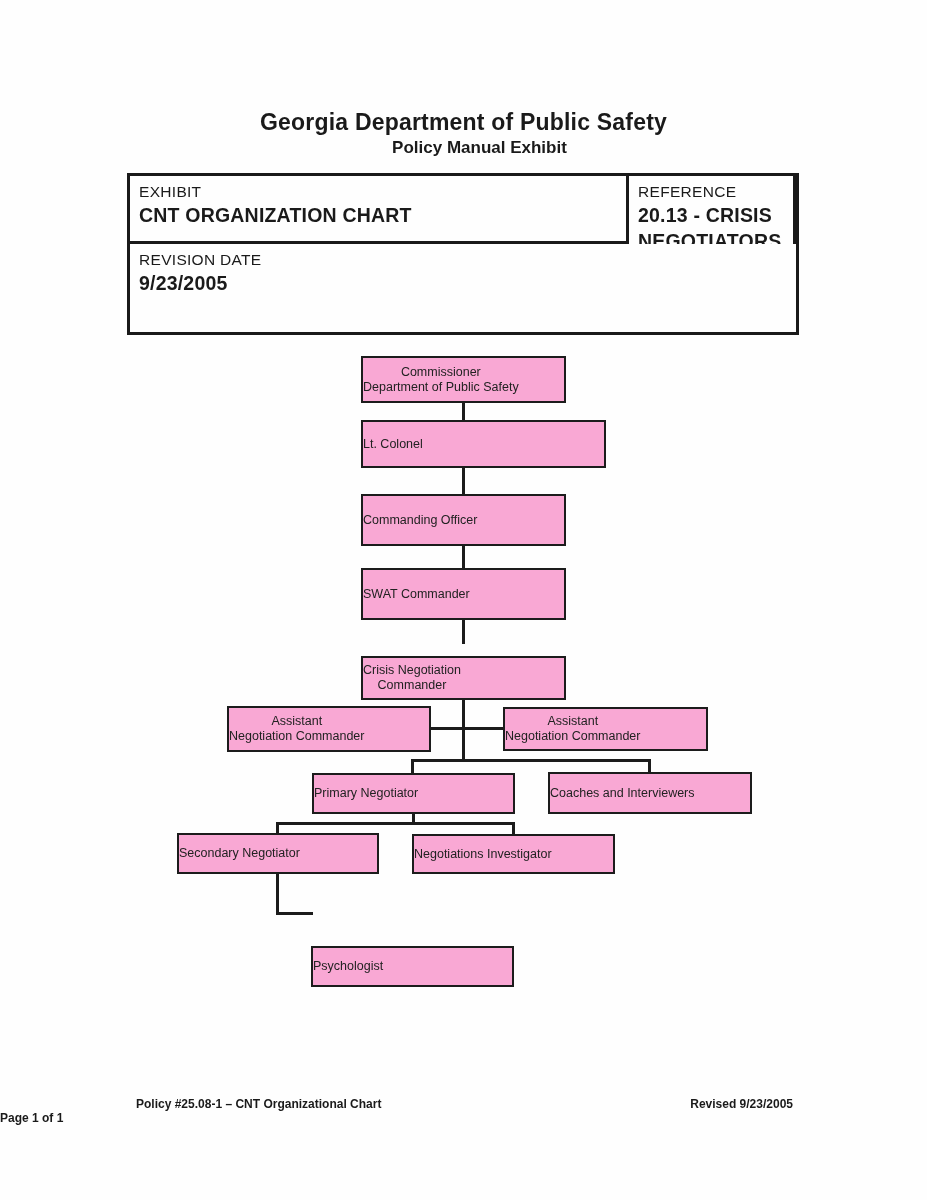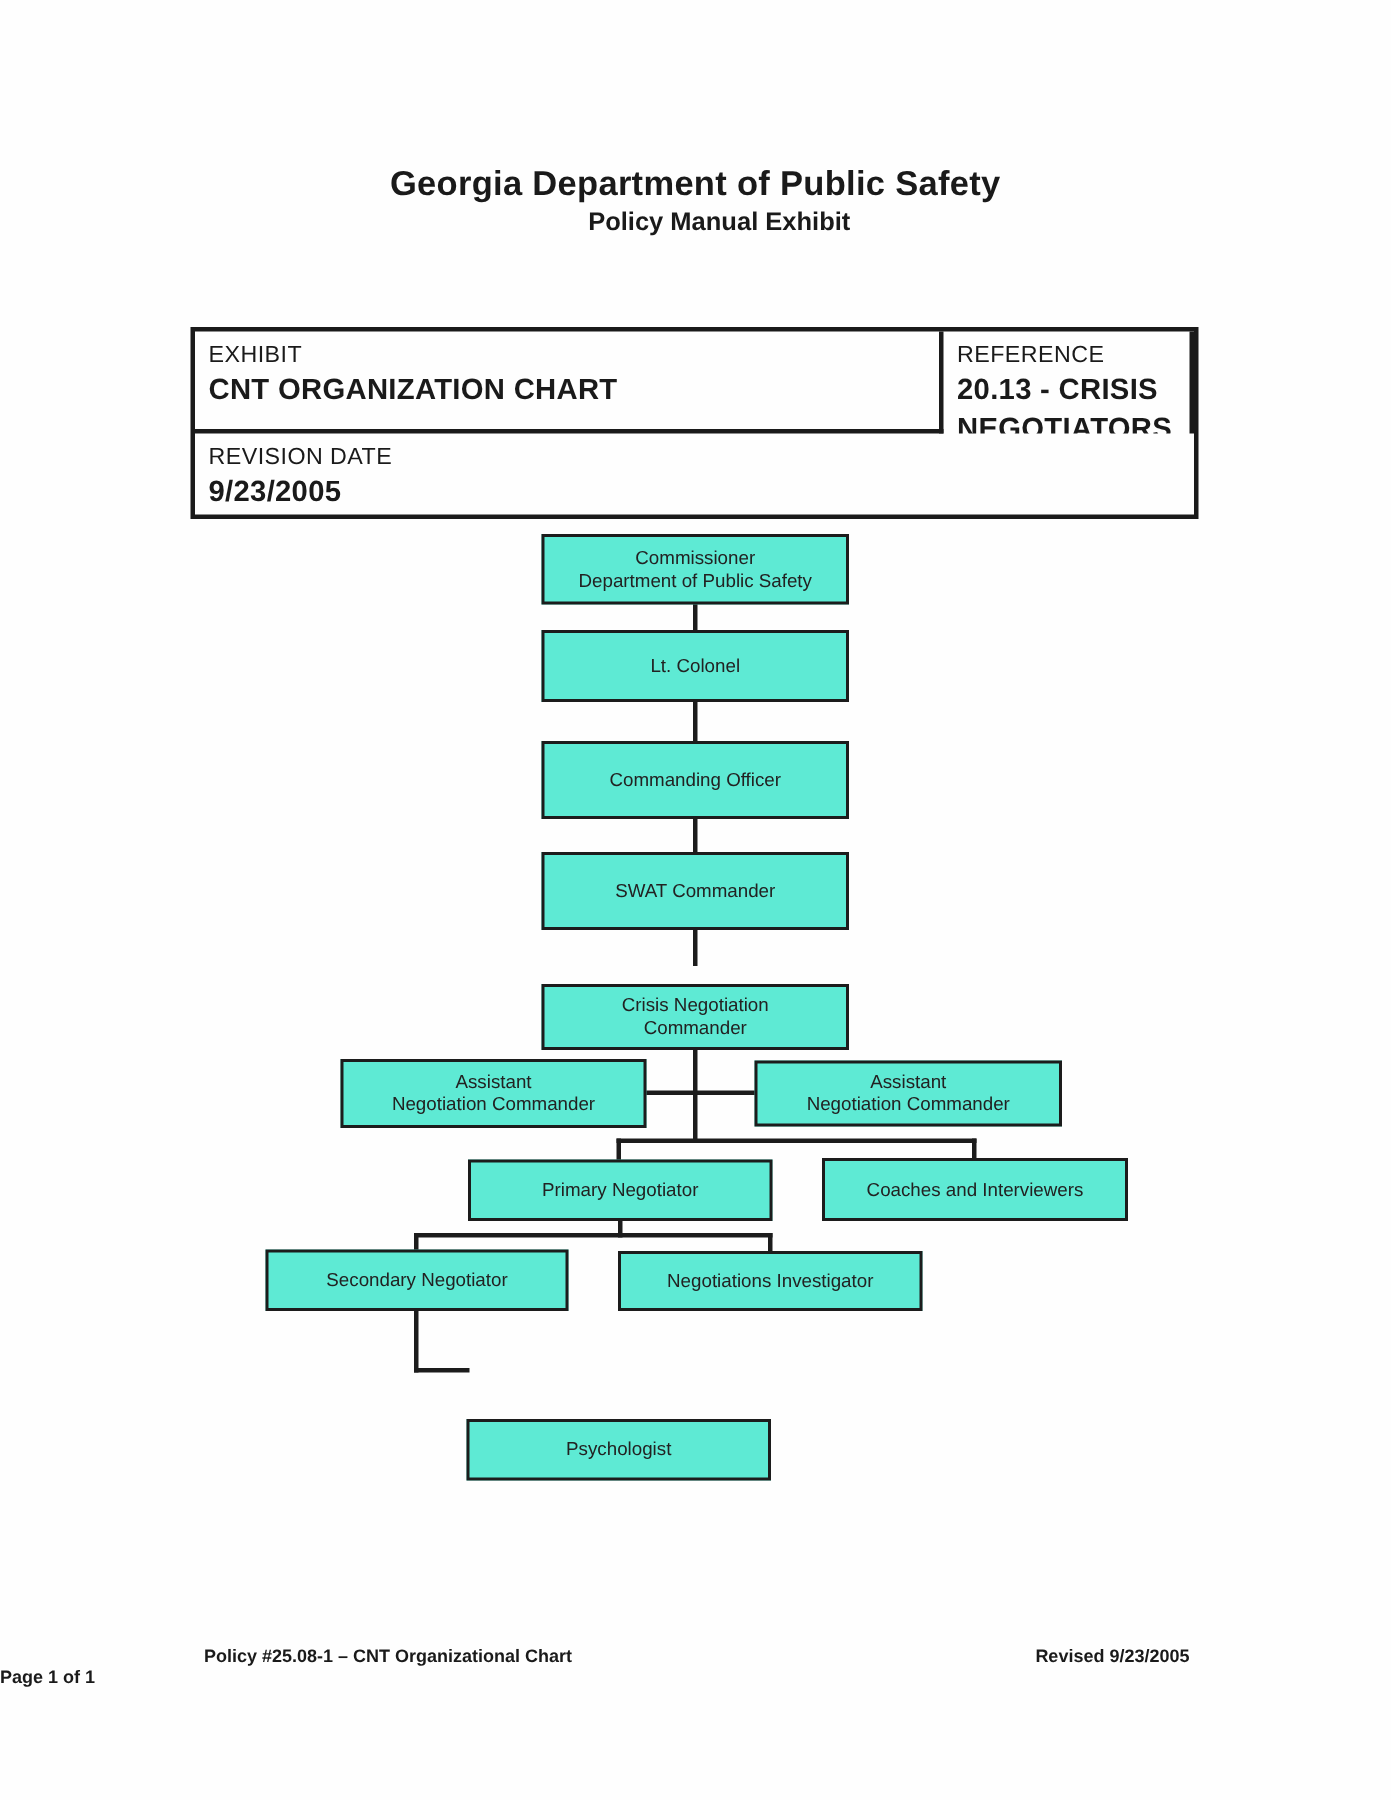--- a/index.html
+++ b/index.html
@@ -36,27 +36,26 @@
     font-weight: bold;
     padding-left: 32px;
   }
 
   
   .exhibit-table {
     position: absolute;
     left: 127px;
     top: 173px;
     width: 672px;
-    height: 128px;
+    height: 162px;
     border: 3px solid #1a1a1a;
     display: grid;
     grid-template-columns: 499px 1fr;
     grid-template-rows: 68px 1fr;
     background: #fefefe;
-    margin-top: 45px;
   }
   .exhibit-cell { padding: 6px 9px 0 9px; overflow: hidden; }
   .exhibit-cell.br { border-right: 3px solid #1a1a1a; }
   .exhibit-cell.bb { border-bottom: 3px solid #1a1a1a; }
   .cell-label {
     font-size: 15.5px;
     letter-spacing: 0.3px;
     line-height: 20px;
   }
   .cell-value {
@@ -64,24 +63,23 @@
     font-weight: bold;
     letter-spacing: 0.2px;
     line-height: 26px;
   }
 
   
   .org-chart { position: absolute; left: 0; top: 0; width: 927px; height: 1200px; }
   .node {
     position: absolute;
     border: 2px solid #1c1c1c;
-    background: #5eead4;
+    background: #f9a8d4;
     display: flex;
     align-items: center;
-    justify-content: center;
     text-align: center;
     z-index: 2;
   }
   .node-label {
     font-size: 12.5px;
     line-height: 1.18;
     white-space: pre-line;
     color: #222222;
   }
   .connector { position: absolute; background: #1c1c1c; z-index: 1; }
@@ -147,21 +145,21 @@
     <div class="connector" style="left:276px;top:822px;width:239px;height:3px"></div>
     <div class="connector" style="left:276px;top:822px;width:3px;height:12px"></div>
     <div class="connector" style="left:512px;top:822px;width:3px;height:13px"></div>
     <div class="connector" style="left:276px;top:872px;width:3px;height:43px"></div>
     <div class="connector" style="left:276px;top:912px;width:37px;height:3px"></div>
 
     <div class="node" style="left:361px;top:356px;width:205px;height:47px">
       <span class="node-label">Commissioner
 Department of Public Safety</span>
     </div>
-    <div class="node" style="left:361px;top:420px;width:205px;height:48px">
+    <div class="node" style="left:361px;top:420px;width:245px;height:48px">
       <span class="node-label">Lt. Colonel</span>
     </div>
     <div class="node" style="left:361px;top:494px;width:205px;height:52px">
       <span class="node-label">Commanding Officer</span>
     </div>
     <div class="node" style="left:361px;top:568px;width:205px;height:52px">
       <span class="node-label">SWAT Commander</span>
     </div>
     <div class="node" style="left:361px;top:656px;width:205px;height:44px">
       <span class="node-label">Crisis Negotiation

